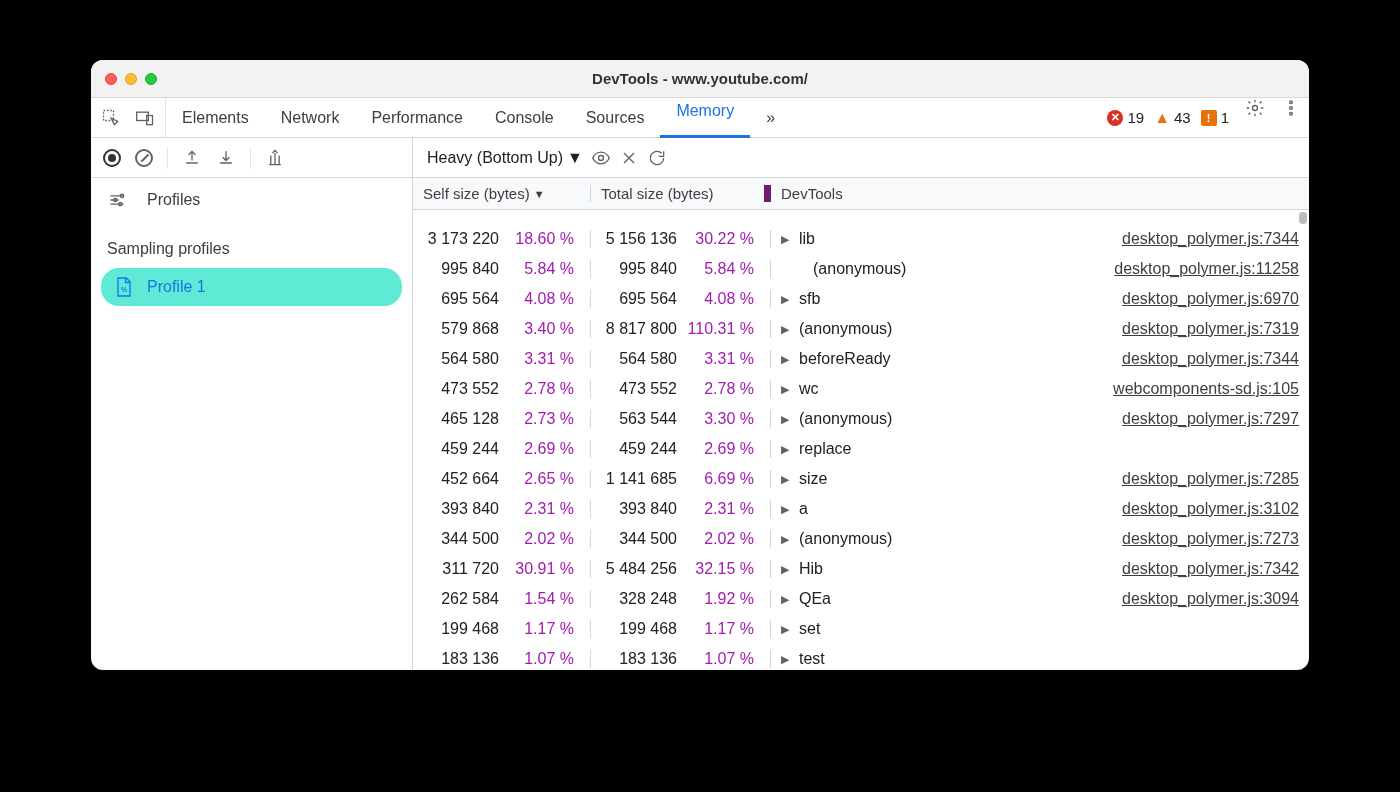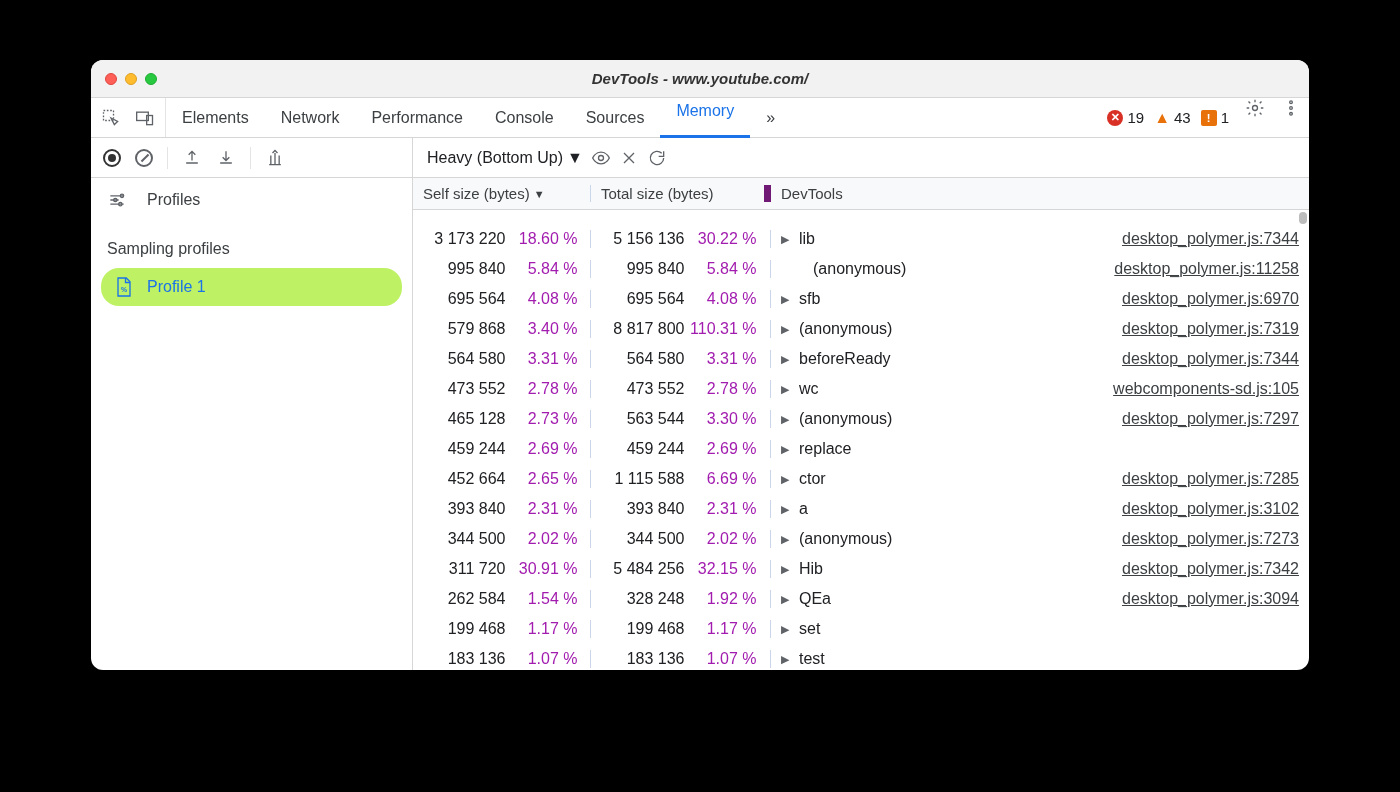--- a/index.html
+++ b/index.html
@@ -43,21 +43,20 @@
   .tl-yellow { background: #febc2e; border: 0.5px solid #dea023; }
   .tl-green { background: #28c840; border: 0.5px solid #1fad33; }
   .window-title {
     position: absolute;
     left: 0; right: 0;
     text-align: center;
     font-weight: 600;
     font-size: 15px;
     color: #333;
     pointer-events: none;
-    font-style: italic;
   }
   
   .tabbar {
     height: 40px;
     border-bottom: 1px solid #d6d6d6;
     display: flex;
     align-items: stretch;
     background: #fff;
     font-size: 16px;
   }
@@ -149,21 +148,21 @@
     font-size: 16px;
     color: #3c4043;
   }
   .profile-item {
     margin: 4px 10px;
     padding: 8px 14px;
     border-radius: 18px;
     display: flex;
     align-items: center;
     gap: 14px;
-    background: #bef264;
+    background: #5eead4;
     color: #1a73e8;
     cursor: pointer;
   }
   .file-icon { width: 18px; height: 22px; }
   
   .table-wrap { flex: 1; display: flex; flex-direction: column; overflow: hidden; position: relative; gap: 14px; }
   .thead {
     display: flex;
     height: 32px;
     border-bottom: 1px solid #d6d6d6;
@@ -180,23 +179,23 @@
   .row {
     display: flex;
     height: 30px;
     align-items: center;
     font-size: 16px;
     border-bottom: 0px solid transparent;
   }
   .cell-self, .cell-total {
     display: flex;
     align-items: center;
-    justify-content: center;
+    justify-content: space-between;
     border-right: 1px solid #cbd6ea;
-    padding-right: 6px;
+    padding-right: 16px;
   }
   .cell-self { width: 178px; }
   .cell-total { width: 180px; }
   .num { width: 86px; text-align: right; font-variant-numeric: tabular-nums; }
   .pct { width: 72px; text-align: right; color: #a21caf; font-variant-numeric: tabular-nums; padding-left: 4px; }
   .cell-func {
     flex: 1;
     display: flex;
     align-items: center;
     padding: 0 10px;
@@ -493,26 +492,26 @@
               <span class="disclose">▶</span>
               <span class="fname">replace</span>
             </div>
           </div>
           <div class="row">
             <div class="cell-self">
               <span class="num">452 664</span>
               <span class="pct">2.65 %</span>
             </div>
             <div class="cell-total">
-              <span class="num">1 115 588</span>
+              <span class="num">1 141 685</span>
               <span class="pct">6.69 %</span>
             </div>
             <div class="cell-func">
               <span class="disclose">▶</span>
-              <span class="fname">ctor</span>
+              <span class="fname">size</span>
               <span class="link">desktop_polymer.js:7285</span>
             </div>
           </div>
           <div class="row">
             <div class="cell-self">
               <span class="num">393 840</span>
               <span class="pct">2.31 %</span>
             </div>
             <div class="cell-total">
               <span class="num">393 840</span>

